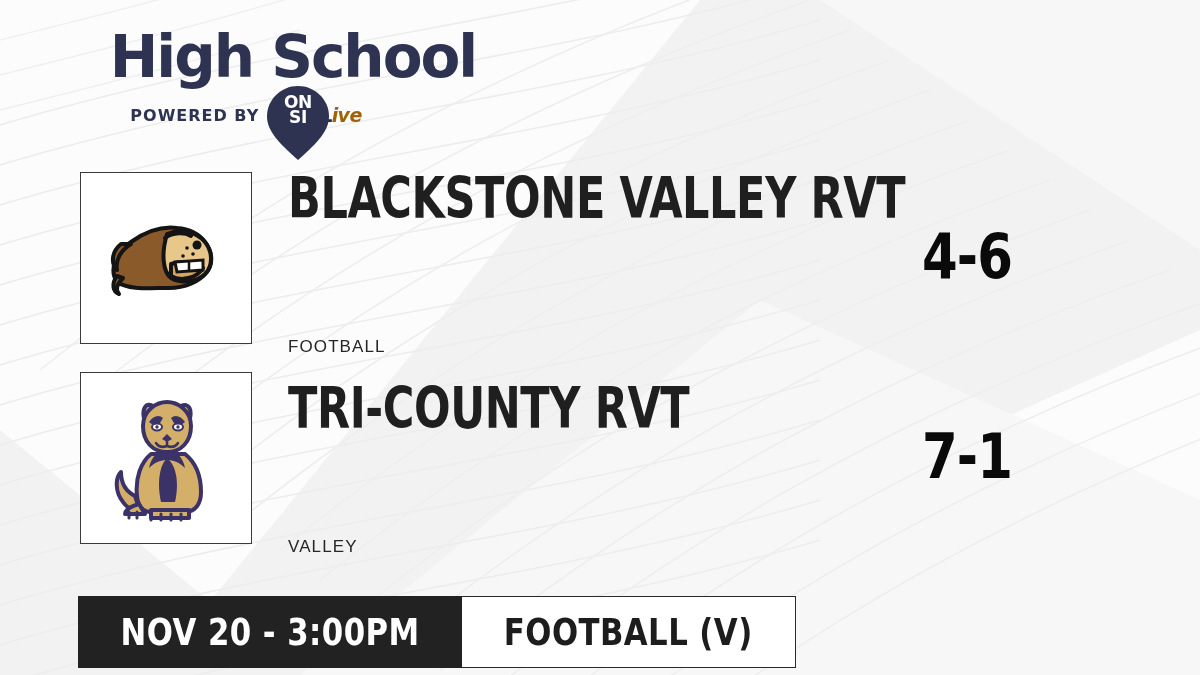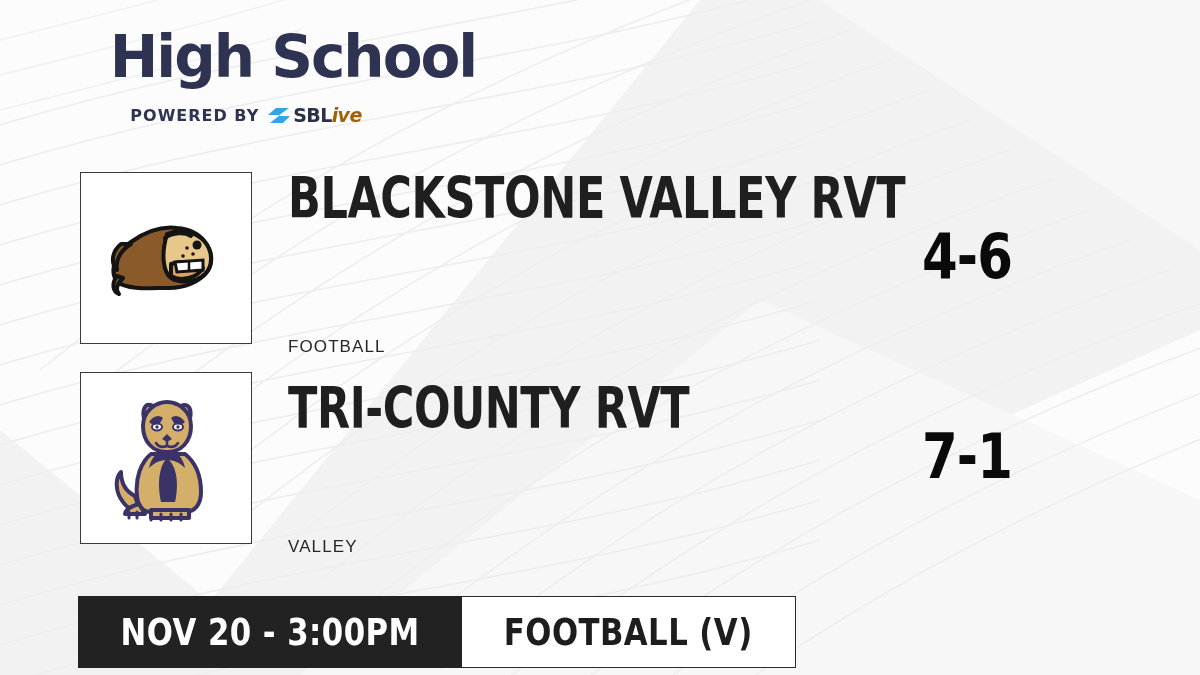--- a/index.html
+++ b/index.html
@@ -150,20 +150,29 @@
     <g stroke="#f0f0f0" stroke-width="1.4" fill="none">
       <path d="M0,40 C120,10 200,-10 300,-40"></path>
       <path d="M0,75 C120,45 200,25 300,-5"></path>
       <path d="M0,110 C120,80 200,60 300,30"></path>
     </g>
   </svg>
 
   <div class="brand">
     <div class="brand-row">
       <div class="brand-word">High School</div>
+      <div class="pin">
+        <svg width="62" height="74" viewBox="0 0 62 74" aria-hidden="true">
+          <path d="M31 0C13.9 0 0 13.6 0 30.4 0 44 10.6 56 31 74 51.4 56 62 44 62 30.4 62 13.6 48.1 0 31 0z" fill="#2e3352"></path>
+        </svg>
+        <div class="pin-txt">
+          <span>ON</span>
+          <span>SI</span>
+        </div>
+      </div>
     </div>
     <div class="powered">
       <div class="powered-lbl">POWERED BY</div>
       <div class="sbl">
         <svg class="sbl-mark" viewBox="0 0 22 17" aria-hidden="true">
           <path d="M21 1 L8 1 L0 8 L12 8 L2 16 L15 16 L22 9 L10 9 Z" fill="#2ea6e8"></path>
         </svg>
         <span class="sbl-a">SBL</span>
         <span class="sbl-b">ive</span>
       </div>

